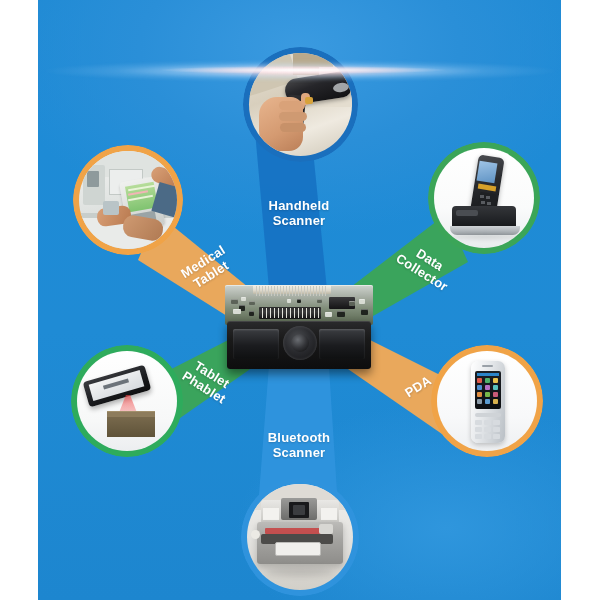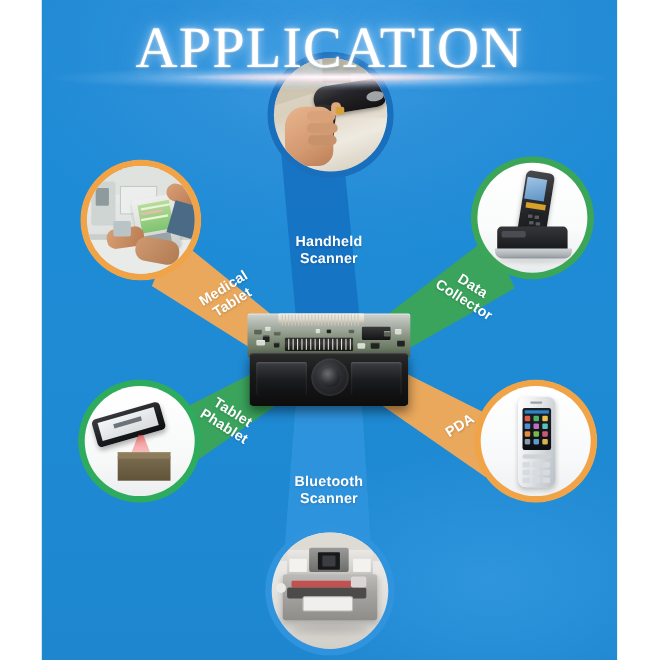--- a/index.html
+++ b/index.html
@@ -125,21 +125,21 @@
 
       <polygon points="226,300 208,328 100,260 120,214" fill="#f0a958" opacity="0.97"></polygon>
 
       <polygon points="296,300 314,328 430,262 408,214" fill="#3ba558" opacity="0.97"></polygon>
 
       <polygon points="210,330 228,358 122,432 100,386" fill="#3ba558" opacity="0.97"></polygon>
 
       <polygon points="312,330 294,358 404,434 428,388" fill="#f0a958" opacity="0.97"></polygon>
     </svg>
 
-    <div class="cone-label" style="left:194px;top:212px;width:134px;">Handheld
+    <div class="cone-label" style="left:194px;top:198px;width:134px;">Handheld
 Scanner</div>
 
     <div class="cone-label" style="left:194px;top:430px;width:134px;">Bluetooth
 Scanner</div>
 
     <div class="cone-label" style="left:130px;top:253px;width:78px;transform:rotate(-32deg);">Medical
 Tablet</div>
 
     <div class="cone-label" style="left:347px;top:251px;width:82px;transform:rotate(32deg);">Data
 Collector</div>
@@ -352,16 +352,15 @@
         <div class="mod-win" style="left:6px;width:46px;"></div>
         <div class="mod-win" style="left:92px;width:46px;"></div>
         <div class="mod-lens-housing">
           <div class="mod-lens"></div>
         </div>
       </div>
     </div>
 
     <div class="glow-band"></div>
     <div class="glow-core"></div>
-    <div id="title">APPLICATION</div>
 
   </div>
 </div>
 
 </body></html>

